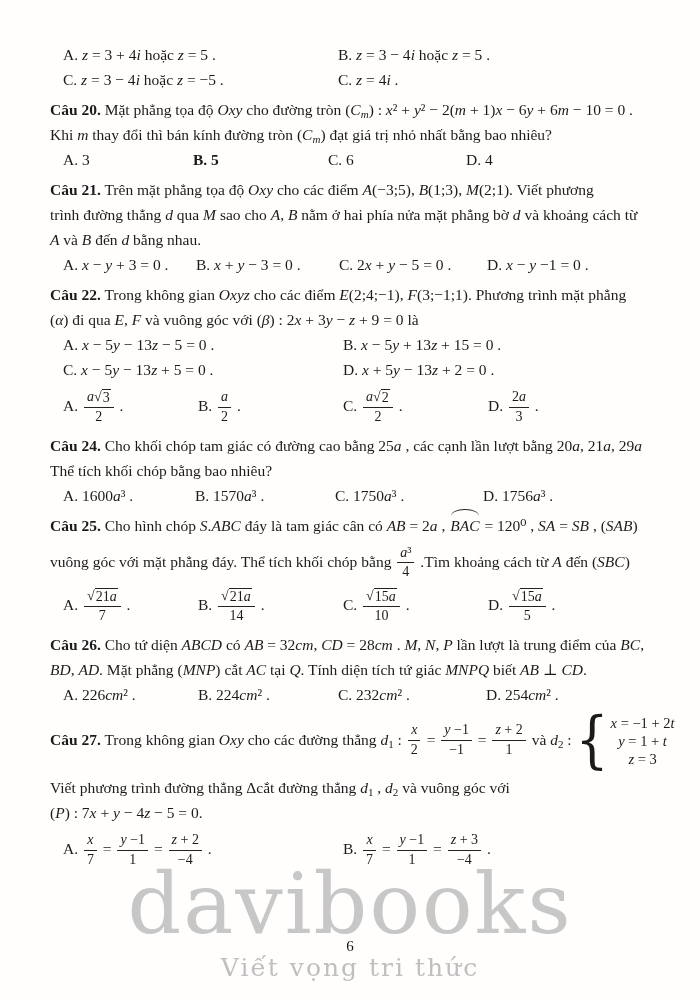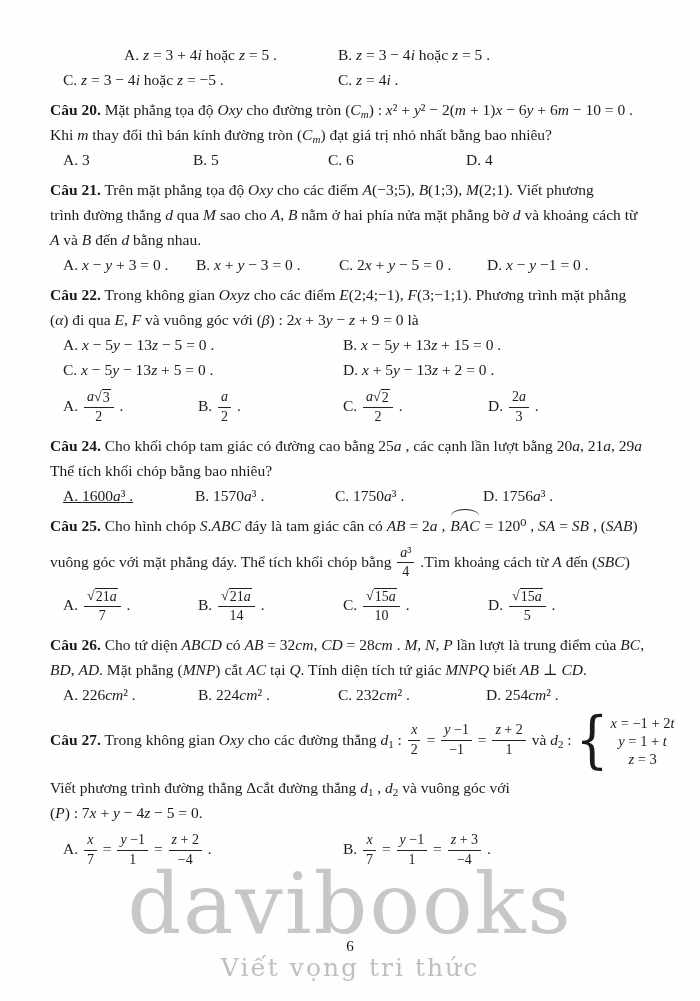--- a/index.html
+++ b/index.html
@@ -106,25 +106,25 @@
     color: #141414;
   }
 </style>
 </head>
 <body>
 
 <div class="page">
   <div class="watermark">davibooks</div>
   <div class="slogan">Viết vọng tri thức</div>
   <div class="content">
-      <div class="line opts"><span class="cell" style="width: 275px; text-align: center;">A. <span class="m"><i>z</i> = 3 + 4<i>i</i></span> hoặc <span class="m"><i>z</i> = 5</span> .</span><span class="cell">B. <span class="m"><i>z</i> = 3 − 4<i>i</i></span> hoặc <span class="m"><i>z</i> = 5</span> .</span></div>
+      <div class="line opts"><span class="cell" style="width: 275px;">A. <span class="m"><i>z</i> = 3 + 4<i>i</i></span> hoặc <span class="m"><i>z</i> = 5</span> .</span><span class="cell">B. <span class="m"><i>z</i> = 3 − 4<i>i</i></span> hoặc <span class="m"><i>z</i> = 5</span> .</span></div>
       <div class="line opts"><span class="cell" style="width: 275px;">C. <span class="m"><i>z</i> = 3 − 4<i>i</i></span> hoặc <span class="m"><i>z</i> = −5</span> .</span><span class="cell">C. <span class="m"><i>z</i> = 4<i>i</i></span> .</span></div>
       <div class="line q"><b>Câu 20.</b> Mặt phẳng tọa độ <span class="m"><i>Oxy</i></span> cho đường tròn <span class="m">(<i>C</i></span><sub><i>m</i></sub><span class="m">) : <i>x</i>² + <i>y</i>² − 2(<i>m</i> + 1)<i>x</i> − 6<i>y</i> + 6<i>m</i> − 10 = 0 .</span></div>
       <div class="line">Khi <span class="m"><i>m</i></span> thay đổi thì bán kính đường tròn <span class="m">(<i>C</i></span><sub><i>m</i></sub><span class="m">)</span> đạt giá trị nhỏ nhất bằng bao nhiêu?</div>
-      <div class="line opts"><span class="cell" style="width: 130px;">A. 3</span><span class="cell" style="width: 135px;">B. 5</span><span class="cell" style="width: 138px;">C. 6</span><span class="cell">D. 4</span></div>
+      <div class="line opts"><span class="cell" style="width: 130px;">A. 3</span><span class="cell" style="width: 135px; font-weight: bold;">B. 5</span><span class="cell" style="width: 138px;">C. 6</span><span class="cell">D. 4</span></div>
       <div class="line q"><b>Câu 21.</b> Trên mặt phẳng tọa độ <span class="m"><i>Oxy</i></span> cho các điểm <span class="m"><i>A</i>(−3;5), <i>B</i>(1;3), <i>M</i>(2;1)</span>. Viết phương</div>
       <div class="line">trình đường thẳng <span class="m"><i>d</i></span> qua <span class="m"><i>M</i></span> sao cho <span class="m"><i>A</i>, <i>B</i></span> nằm ở hai phía nửa mặt phẳng bờ <span class="m"><i>d</i></span> và khoảng cách từ</div>
       <div class="line"><span class="m"><i>A</i></span> và <span class="m"><i>B</i></span> đến <span class="m"><i>d</i></span> bằng nhau.</div>
       <div class="line opts"><span class="cell" style="width: 133px;">A. <span class="m"><i>x</i> − <i>y</i> + 3 = 0</span> .</span><span class="cell" style="width: 143px;">B. <span class="m"><i>x</i> + <i>y</i> − 3 = 0</span> .</span><span class="cell" style="width: 148px;">C. <span class="m">2<i>x</i> + <i>y</i> − 5 = 0</span> .</span><span class="cell">D. <span class="m"><i>x</i> − <i>y</i> −1 = 0</span> .</span></div>
       <div class="line q"><b>Câu 22.</b> Trong không gian <span class="m"><i>Oxyz</i></span> cho các điểm <span class="m"><i>E</i>(2;4;−1), <i>F</i>(3;−1;1)</span>. Phương trình mặt phẳng</div>
       <div class="line"><span class="m">(<i>α</i>)</span> đi qua <span class="m"><i>E</i>, <i>F</i></span> và vuông góc với <span class="m">(<i>β</i>) : 2<i>x</i> + 3<i>y</i> − <i>z</i> + 9 = 0</span> là</div>
       <div class="line opts"><span class="cell" style="width: 280px;">A. <span class="m"><i>x</i> − 5<i>y</i> − 13<i>z</i> − 5 = 0</span> .</span><span class="cell">B. <span class="m"><i>x</i> − 5<i>y</i> + 13<i>z</i> + 15 = 0</span> .</span></div>
       <div class="line opts"><span class="cell" style="width: 280px;">C. <span class="m"><i>x</i> − 5<i>y</i> − 13<i>z</i> + 5 = 0</span> .</span><span class="cell">D. <span class="m"><i>x</i> + 5<i>y</i> − 13<i>z</i> + 2 = 0</span> .</span></div>
       <div class="line opts fr"><span class="cell" style="width: 135px;">A. <span class="frac">
             <span class="num"><span class="m"><i>a</i></span><span class="sqrt">
@@ -140,21 +140,21 @@
                 <span class="rsign">√</span>
                 <span class="rad">2</span>
               </span></span>
             <span class="den"><span class="m">2</span></span>
           </span> .</span><span class="cell">D. <span class="frac">
             <span class="num"><span class="m">2<i>a</i></span></span>
             <span class="den"><span class="m">3</span></span>
           </span> .</span></div>
       <div class="line q"><b>Câu 24.</b> Cho khối chóp tam giác có đường cao bằng <span class="m">25<i>a</i></span> , các cạnh lần lượt bằng <span class="m">20<i>a</i>, 21<i>a</i>, 29<i>a</i></span></div>
       <div class="line">Thể tích khối chóp bằng bao nhiêu?</div>
-      <div class="line opts"><span class="cell" style="width: 132px; text-decoration: underline;">A. <span class="m">1600<i>a</i>³</span> .</span><span class="cell" style="width: 140px;">B. <span class="m">1570<i>a</i>³</span> .</span><span class="cell" style="width: 148px; font-family: Liberation Serif, serif;">C. <span class="m">1750<i>a</i>³</span> .</span><span class="cell">D. <span class="m">1756<i>a</i>³</span> .</span></div>
+      <div class="line opts"><span class="cell" style="width: 132px;">A. <span class="m">1600<i>a</i>³</span> .</span><span class="cell" style="width: 140px;">B. <span class="m">1570<i>a</i>³</span> .</span><span class="cell" style="width: 148px; font-family: Liberation Serif, serif;">C. <span class="m">1750<i>a</i>³</span> .</span><span class="cell">D. <span class="m">1756<i>a</i>³</span> .</span></div>
       <div class="line q"><b>Câu 25.</b> Cho hình chóp <span class="m"><i>S</i>.<i>ABC</i></span> đáy là tam giác cân có <span class="m"><i>AB</i> = 2<i>a</i></span> , <span class="hat"><i>BAC</i></span><span class="m"> = 120⁰</span> , <span class="m"><i>SA</i> = <i>SB</i></span> , <span class="m">(<i>SAB</i>)</span></div>
       <div class="line fr">vuông góc với mặt phẳng đáy. Thể tích khối chóp bằng <span class="frac">
           <span class="num"><span class="m"><i>a</i>³</span></span>
           <span class="den"><span class="m">4</span></span>
         </span> .Tìm khoảng cách từ <span class="m"><i>A</i></span> đến <span class="m">(<i>SBC</i>)</span></div>
       <div class="line opts fr"><span class="cell" style="width: 135px;">A. <span class="frac">
             <span class="num"><span class="sqrt">
                 <span class="rsign">√</span>
                 <span class="rad">21<i>a</i></span>
               </span></span>

